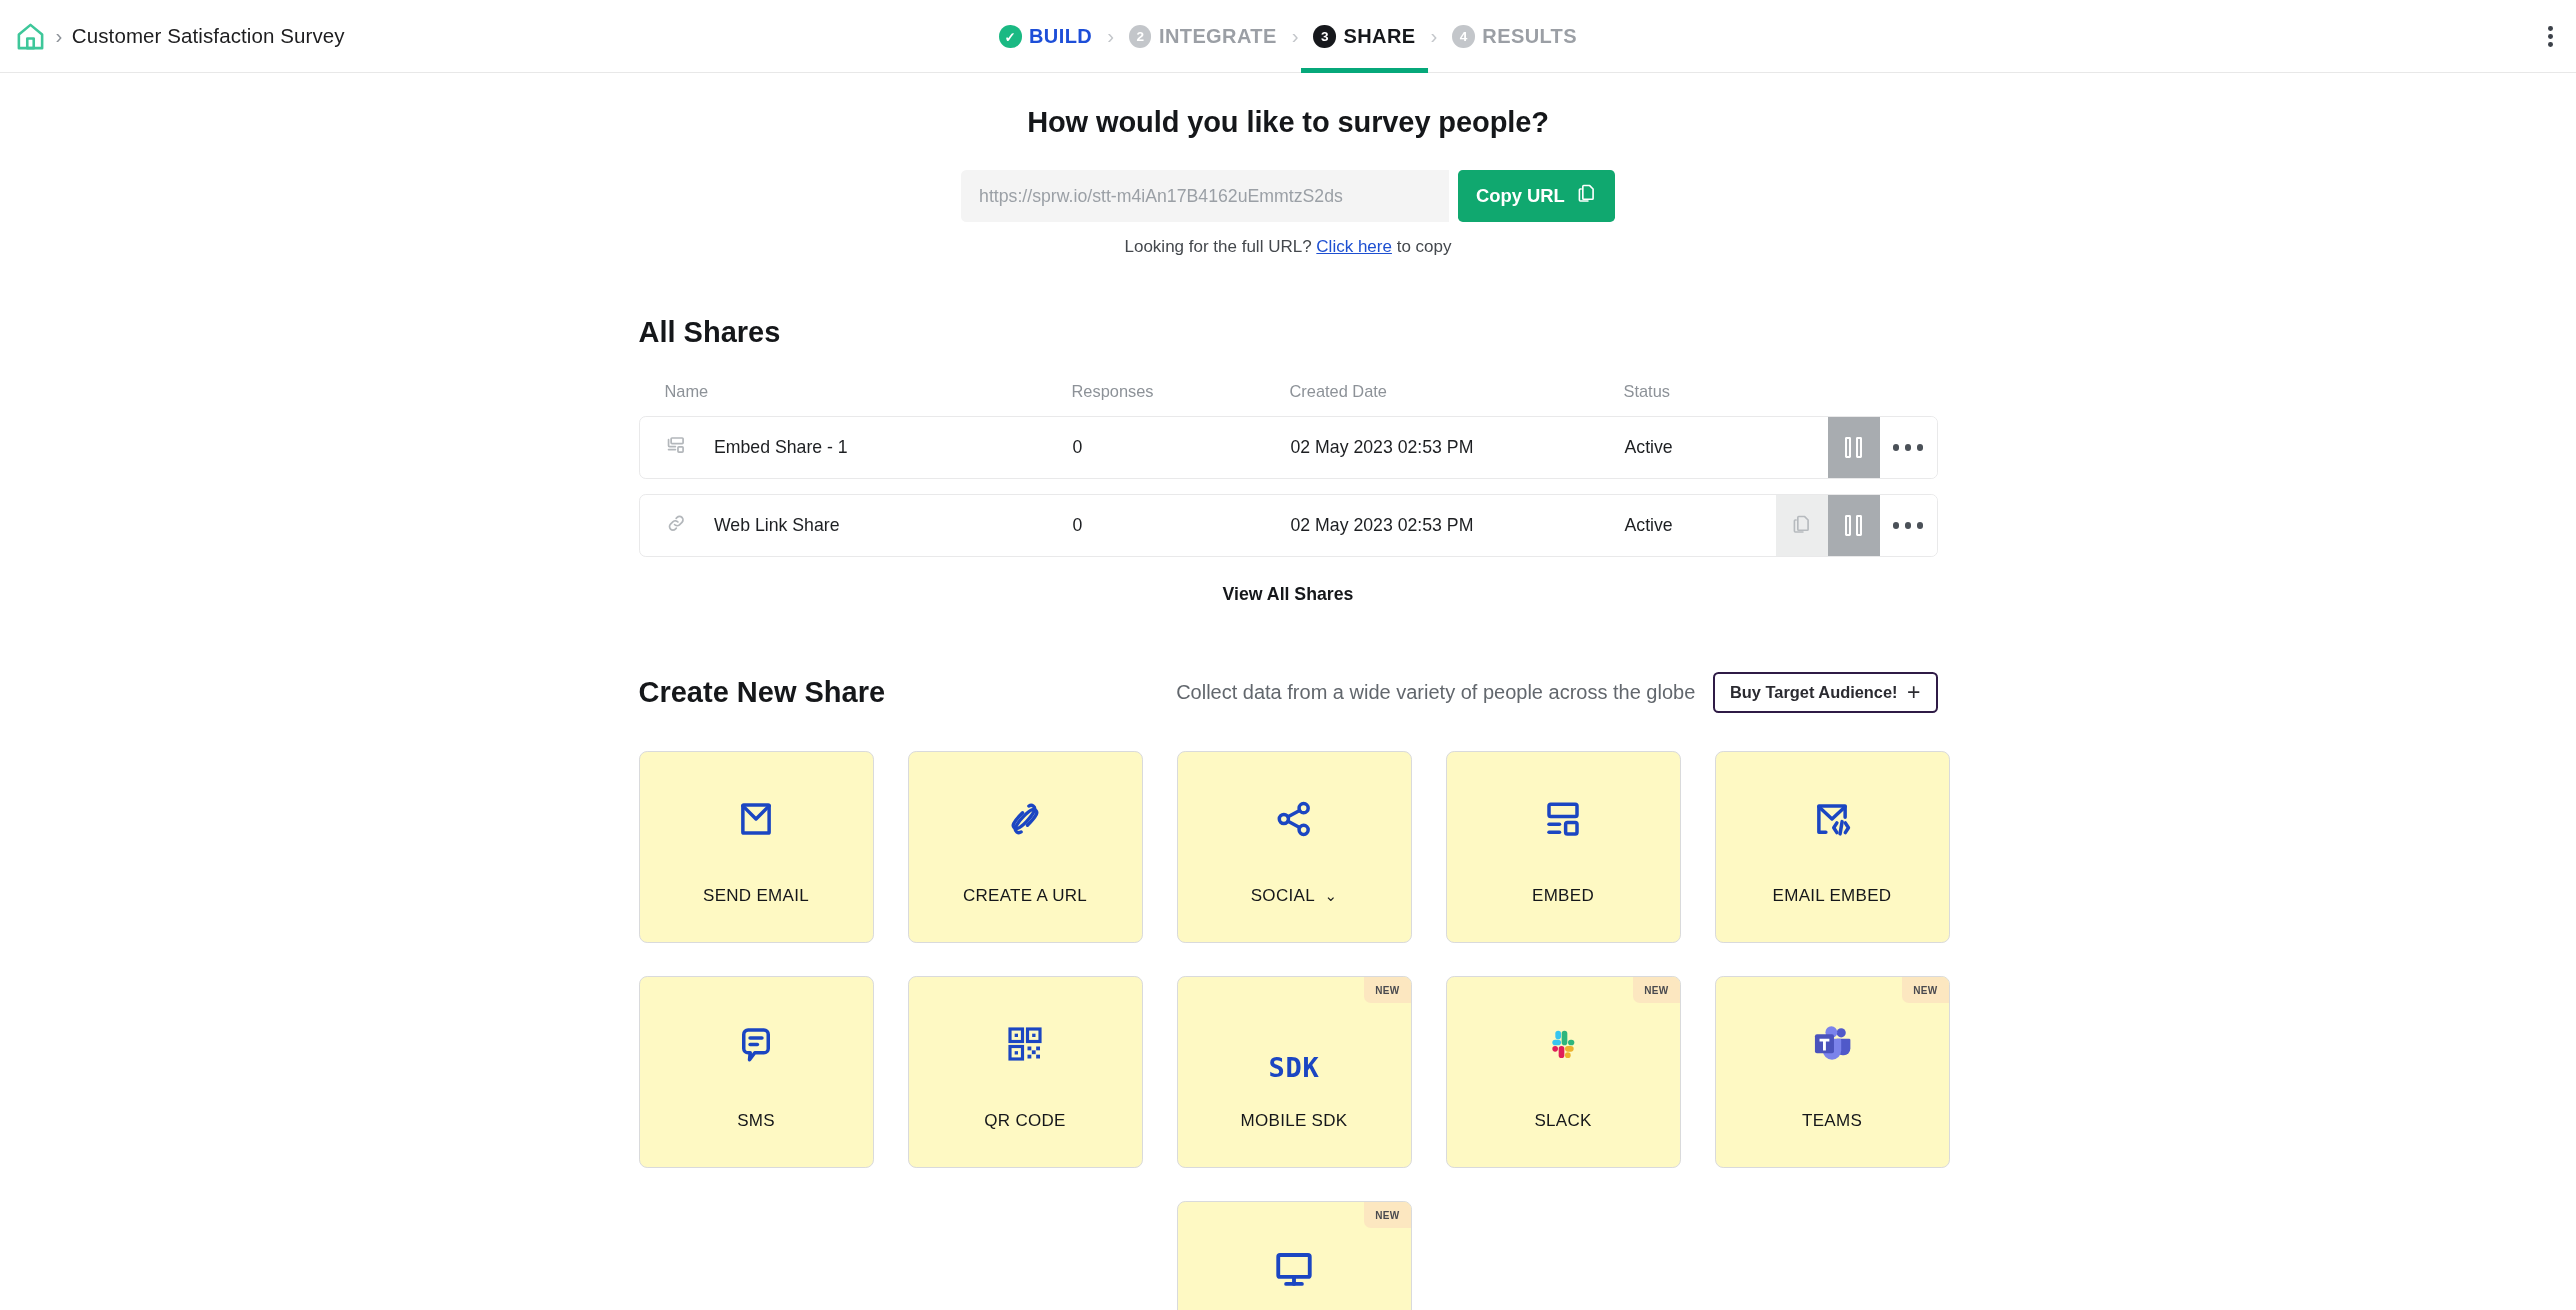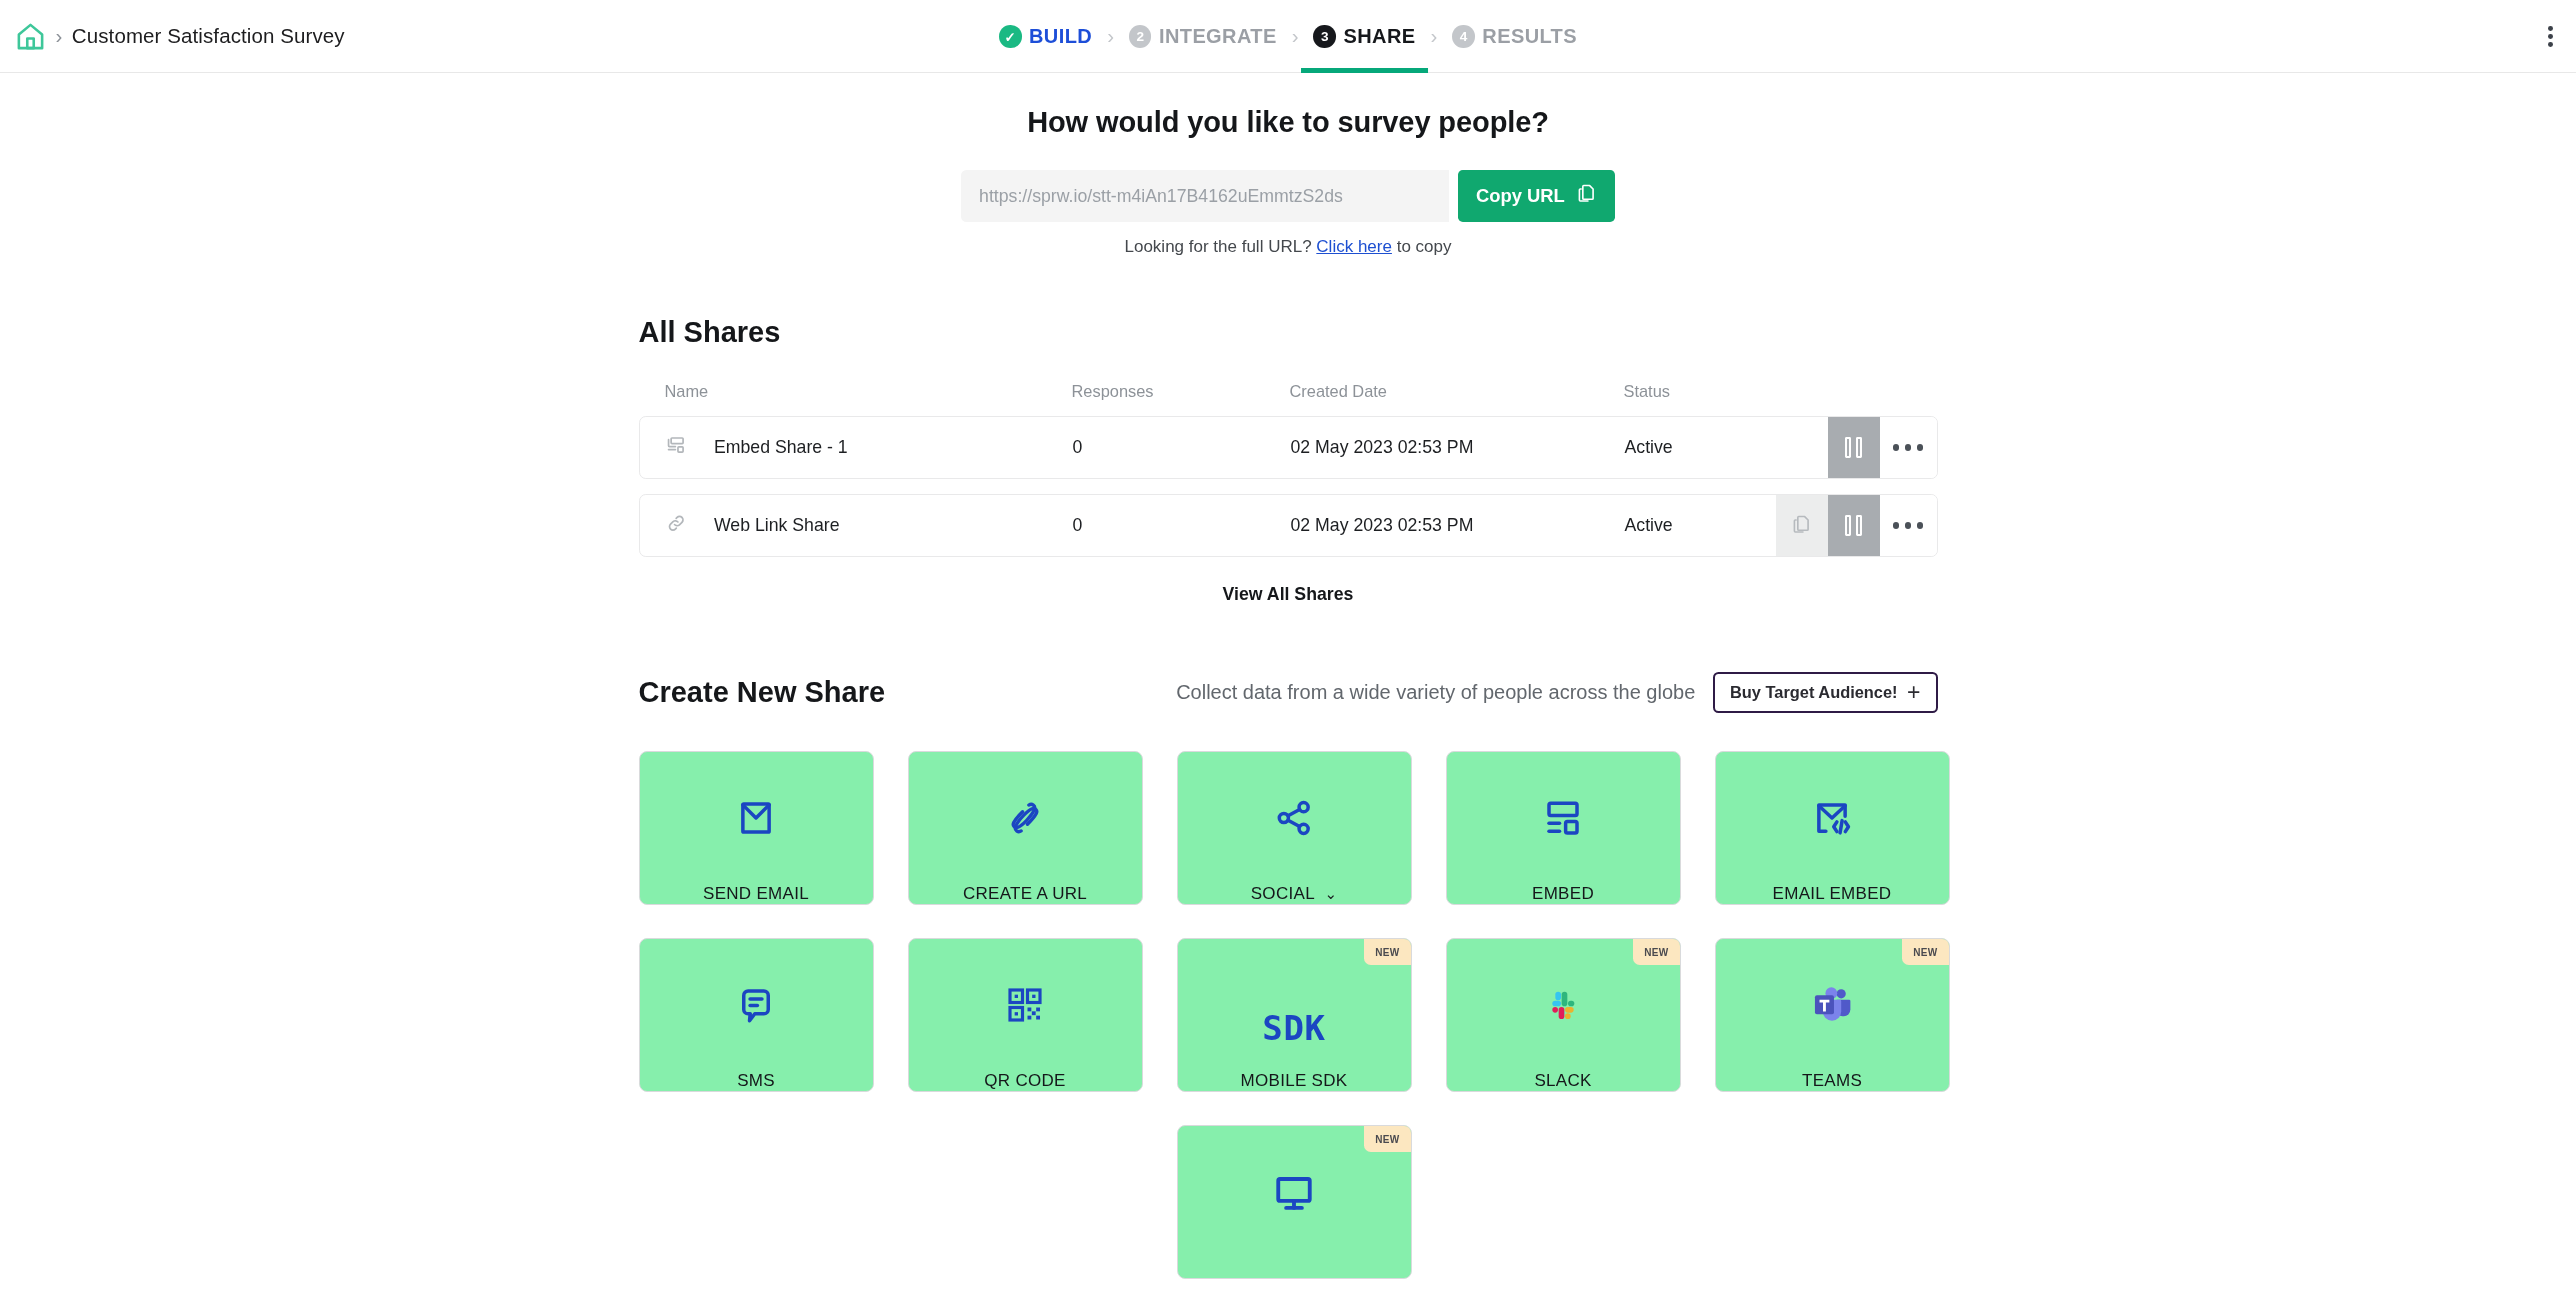--- a/index.html
+++ b/index.html
@@ -160,42 +160,42 @@
 
   
   .grid {
     display: grid;
     grid-template-columns: repeat(5, 235px);
     gap: 33px 34px;
     margin-top: 38px;
   }
   .card {
     position: relative;
-    height: 154px;
+    height: 192px;
     border: 1.4px solid #d9dadc; border-radius: 8.2px;
-    background: #86efac; cursor: pointer;
+    background: #fef9c3; cursor: pointer;
     display: flex; flex-direction: column;
     align-items: center; justify-content: flex-start;
   }
   .card-icon {
     height: 134px; display: flex; align-items: center; justify-content: center;
     width: 100%;
   }
   .card-label {
     font-size: 17px; color: #15171a; letter-spacing: 0.3px;
     display: flex; align-items: center; gap: 9.5px;
   }
   .badge-new {
     position: absolute; top: 0; right: 0;
     background: #fce7c0; color: #4a4a4f;
     font-size: 10px; font-weight: 700; letter-spacing: 0.3px;
     padding: 7.5px 11px; border-radius: 0 6.8px 0 6.8px;
   }
   .sdk-text {
-    font-size: 34px; font-weight: 700; color: #1b46c2;
+    font-size: 27px; font-weight: 700; color: #1b46c2;
     letter-spacing: 0.7px; font-family: "DejaVu Sans Mono", monospace; margin-top: 46px;
   }
   .chev { font-size: 15px; color: #15171a; }
 </style>
 </head>
 <body>
 
 <div class="header">
 
   <div class="breadcrumb">

